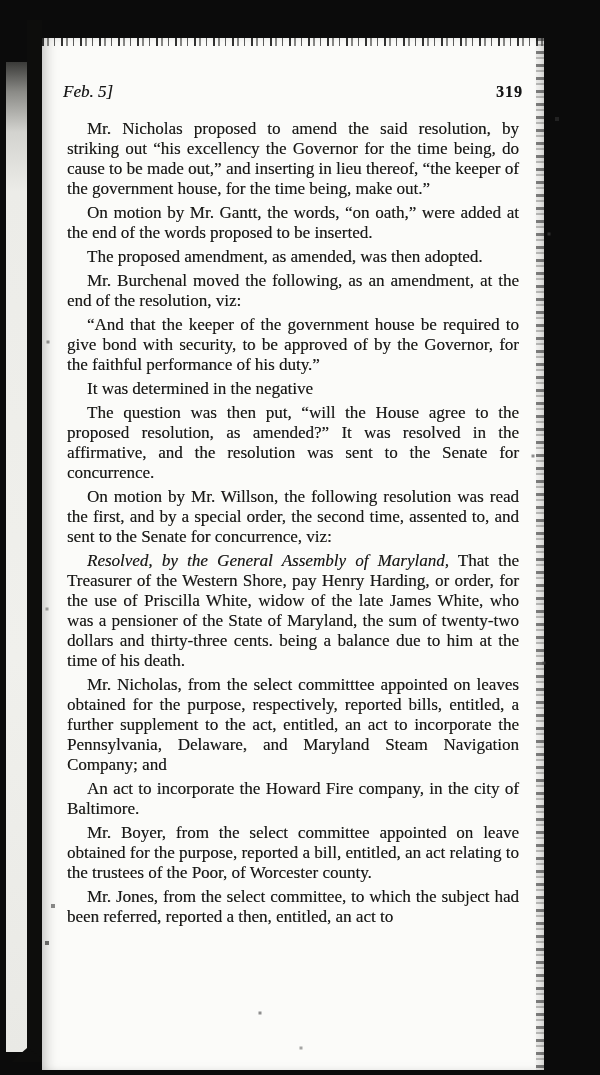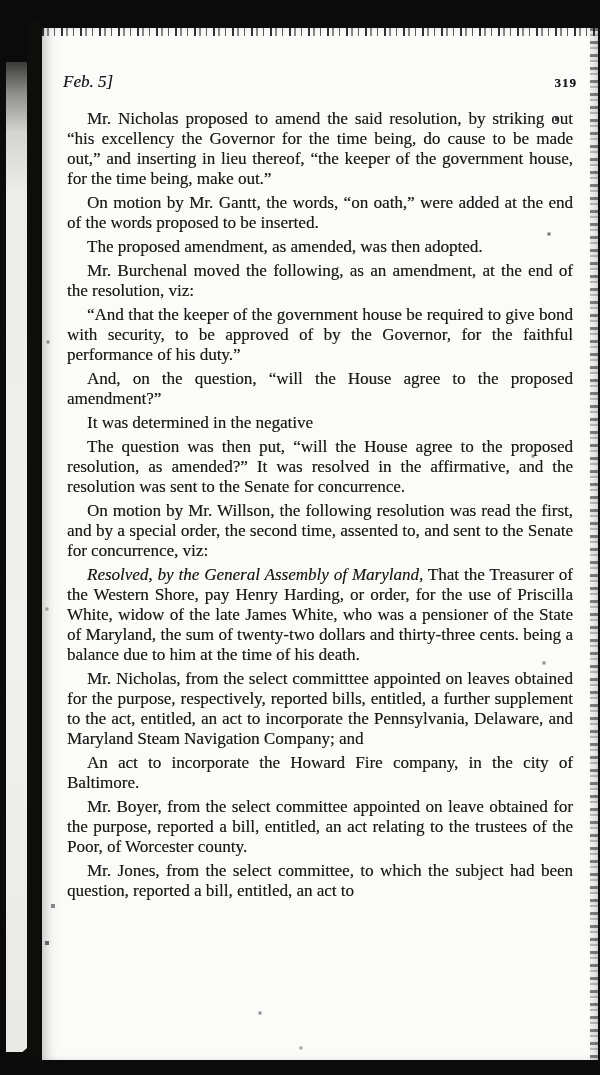--- a/index.html
+++ b/index.html
@@ -43,22 +43,22 @@
     width: 0;
     height: 0;
     border-left: 16px solid transparent;
     border-right: 22px solid transparent;
     border-bottom: 14px solid #0d0d0c;
   }
   
   .page {
     position: absolute;
     left: 42px;
-    top: 28px;
-    width: 556px;
+    top: 38px;
+    width: 502px;
     height: 1032px;
     background: #fbfbf9;
     box-shadow: inset 10px 0 16px -10px rgba(0,0,0,0.35),
                 inset -6px 0 10px -6px rgba(0,0,0,0.25);
     box-sizing: border-box;
     padding: 44px 21px 0 21px;
   }
   
   .torn-top {
     position: absolute;
@@ -95,21 +95,21 @@
     font-style: italic;
     font-size: 17px;
   }
   .header-title {
     font-weight: bold;
     font-size: 17.5px;
     letter-spacing: 1.2px;
   }
   .header-pagenum {
     font-weight: bold;
-    font-size: 13px;
+    font-size: 16px;
     letter-spacing: 1px;
   }
   .body-text {
     margin-top: 17px;
     font-size: 17px;
     line-height: 20px;
     text-align: justify;
     color: #181816;
     text-shadow: 0.3px 0.3px 0.5px rgba(10,10,10,0.45);
   }
@@ -157,26 +157,25 @@
       <span class="header-date">Feb. 5]</span>
       <span class="header-pagenum">319</span>
     </div>
 
     <div class="body-text">
       <p>Mr. Nicholas proposed to amend the said resolution, by striking out “his excellency the Governor for the time being, do cause to be made out,” and inserting in lieu thereof, “the keeper of the government house, for the time being, make out.”</p>
       <p>On motion by Mr. Gantt, the words, “on oath,” were added at the end of the words proposed to be inserted.</p>
       <p>The proposed amendment, as amended, was then adopted.</p>
       <p>Mr. Burchenal moved the following, as an amendment, at the end of the resolution, viz:</p>
       <p>“And that the keeper of the government house be required to give bond with security, to be approved of by the Governor, for the faithful performance of his duty.”</p>
-      <p>And, on the question, “will the House agree to the proposed amendment?”</p>
       <p>It was determined in the negative</p>
       <p>The question was then put, “will the House agree to the proposed resolution, as amended?”  It was resolved in the affirmative, and the resolution was sent to the Senate for concurrence.</p>
       <p>On motion by Mr. Willson, the following resolution was read the first, and by a special order, the second time, assented to, and sent to the Senate for concurrence, viz:</p>
       <p><span class="italic-lead">Resolved, by the General Assembly of Maryland,</span><span> That the Treasurer of the Western Shore, pay Henry Harding, or order, for the use of Priscilla White, widow of the late James White, who was a pensioner of the State of Maryland, the sum of twenty-two dollars and thirty-three cents. being a balance due to him at the time of his death.</span></p>
       <p>Mr. Nicholas, from the select committtee appointed on leaves obtained for the purpose, respectively, reported bills, entitled, a further supplement to the act, entitled, an act to incorporate the Pennsylvania, Delaware, and Maryland Steam Navigation Company; and</p>
       <p>An act to incorporate the Howard Fire company, in the city of Baltimore.</p>
       <p>Mr. Boyer, from the select committee appointed on leave obtained for the purpose, reported a bill, entitled, an act relating to the trustees of the Poor, of Worcester county.</p>
-      <p>Mr. Jones, from the select committee, to which the subject had been question, reported a bill, entitled, an act to</p>
+      <p>Mr. Jones, from the select committee, to which the subject had been referred, reported a then, entitled, an act to</p>
     </div>
   </div>
 
   <div class="specks"></div>
 </div>
 
 </body></html>

